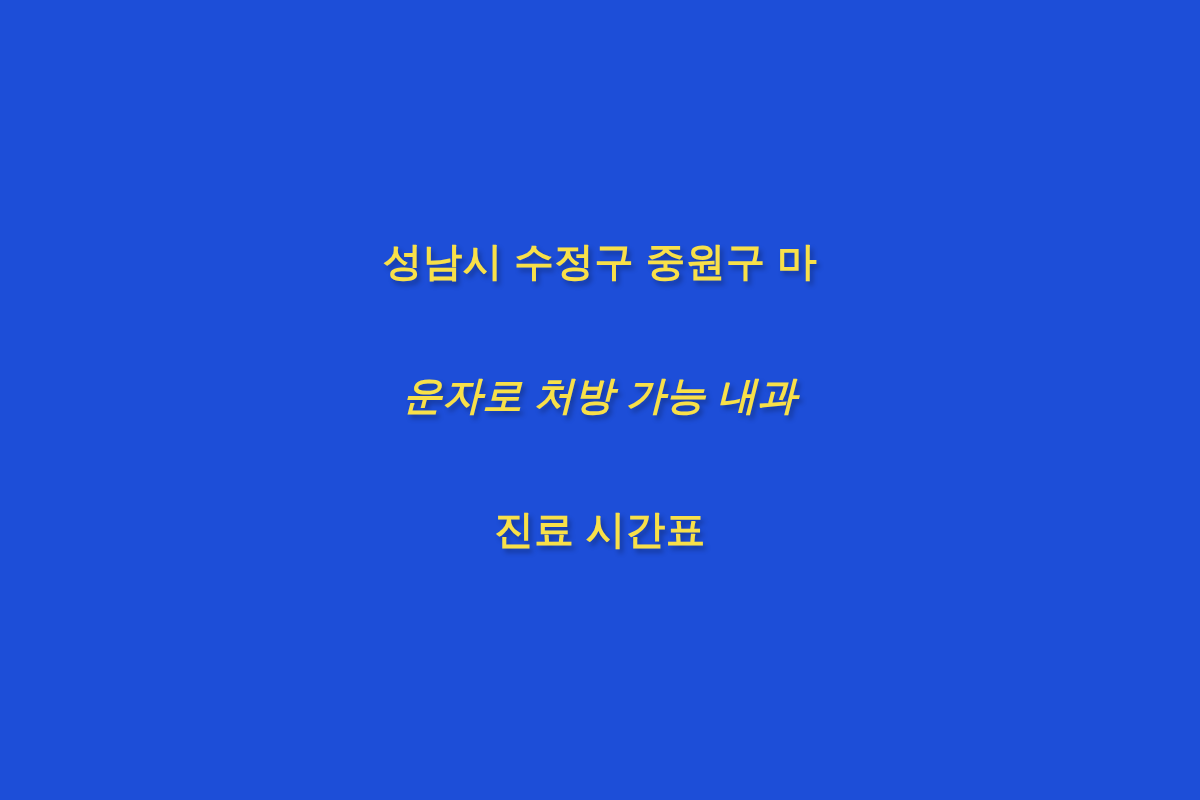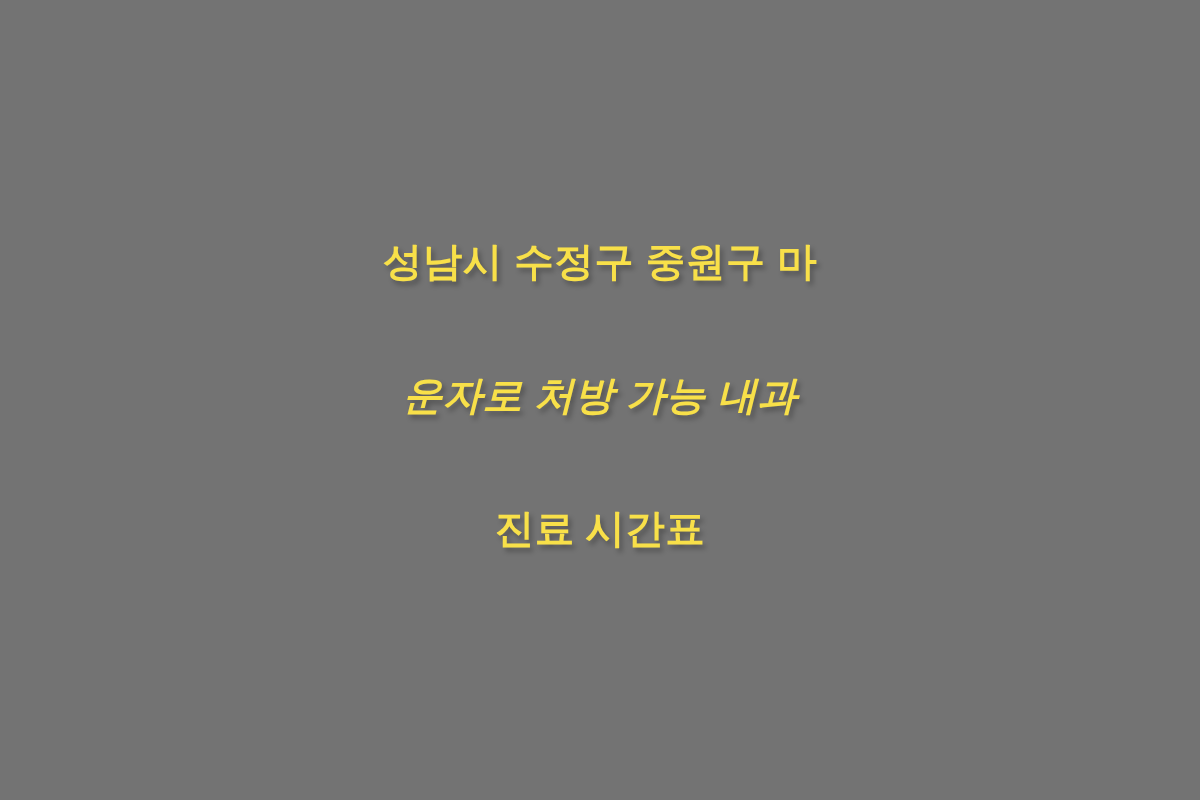--- a/index.html
+++ b/index.html
@@ -53,25 +53,25 @@
     -webkit-font-smoothing: antialiased;
   }
 
   .title-line.line-1 { font-size: 104px; }
   .title-line.line-2 { font-size: 104px; font-style: italic; }
   .title-line.line-3 { font-size: 104px; }
 </style>
 </head>
 <body>
 
-<div id="banner" style="background: #737373;">
+<div id="banner" style="background: #1d4ed8;">
 
   <div id="title-block">
 
     <span class="title-line line-1" style="color: rgb(248, 224, 73); font-size: 39.5px;">성남시 수정구 중원구 마</span>
 
     <span class="title-line line-2" style="color: rgb(248, 224, 73); font-size: 39.5px;">운자로 처방 가능 내과</span>
 
-    <span class="title-line line-3" style="color: rgb(248, 224, 73); font-size: 39.5px; font-family: Liberation Serif, serif;">진료 시간표</span>
+    <span class="title-line line-3" style="color: rgb(248, 224, 73); font-size: 39.5px;">진료 시간표</span>
 
   </div>
 
 </div>
 
 </body></html>

